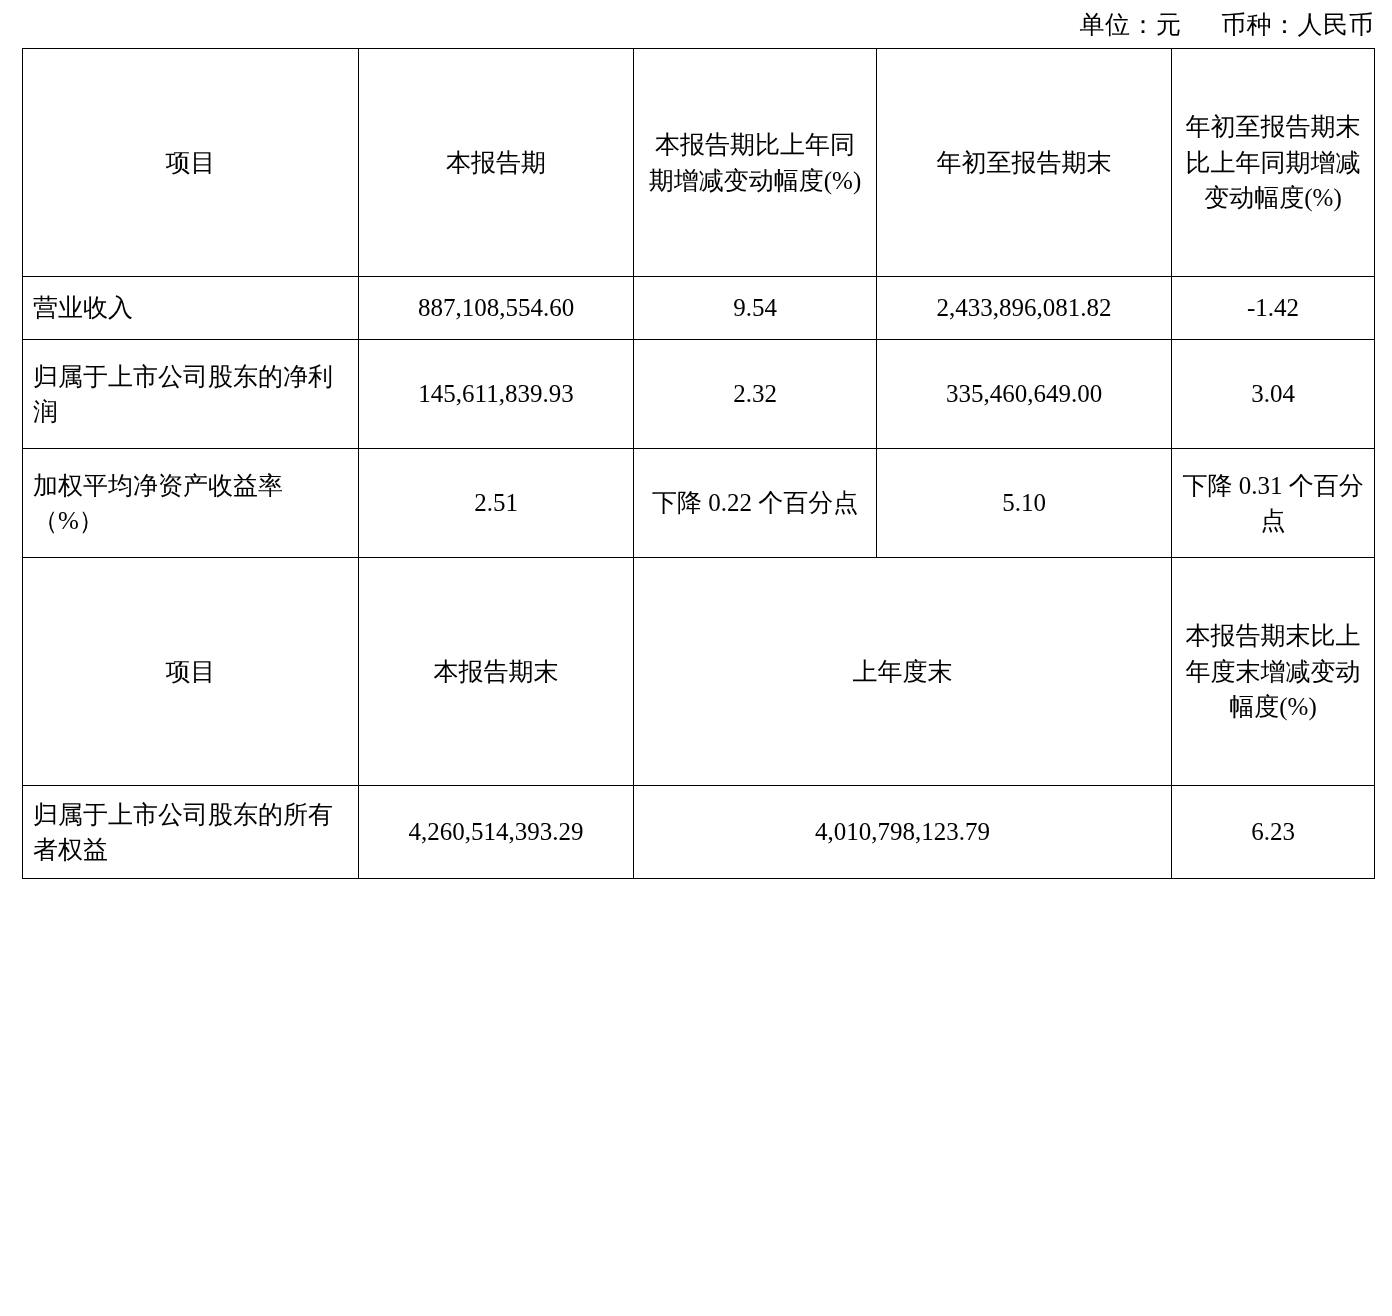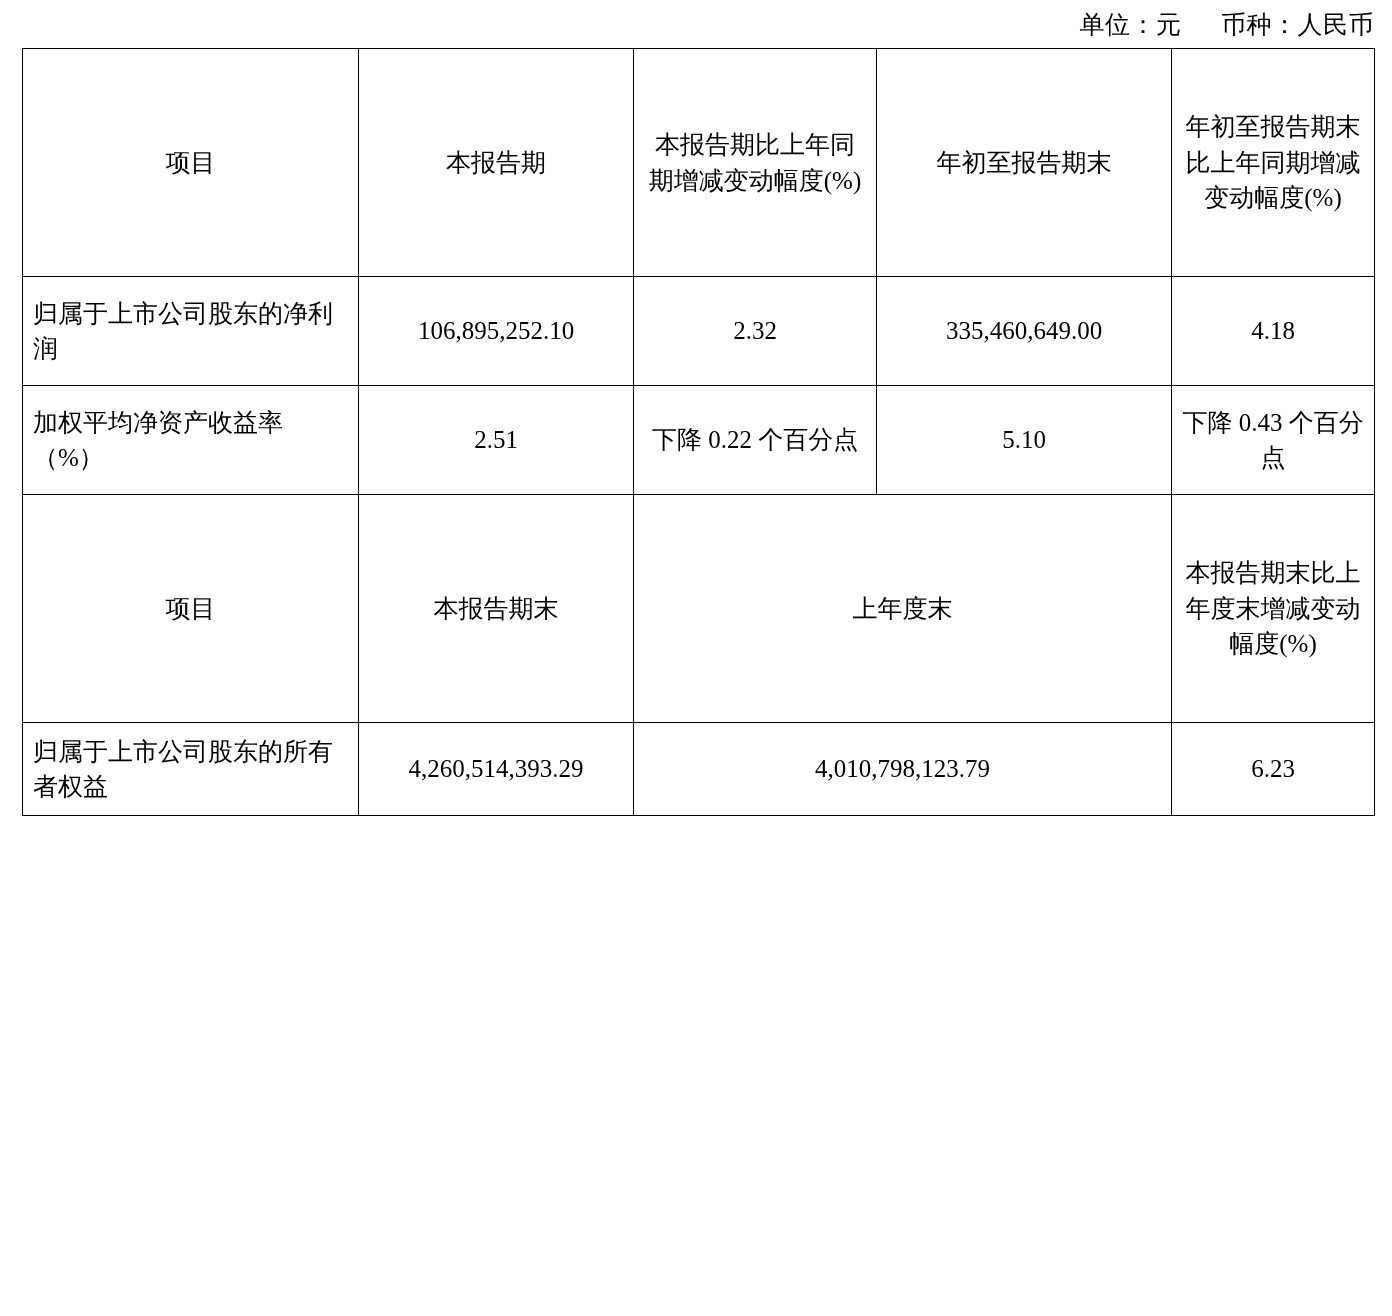--- a/index.html
+++ b/index.html
@@ -89,39 +89,46 @@
     </colgroup>
     <tbody>
       <tr class="hdr tall-head">
         <td class="center">项目</td>
         <td class="center">本报告期</td>
         <td class="center">本报告期比上年同期增减变动幅度(%)</td>
         <td class="center">年初至报告期末</td>
         <td class="center">年初至报告期末比上年同期增减变动幅度(%)</td>
       </tr>
 
+      <tr class="r-h50">
+        <td class="left">营业收入</td>
+        <td class="center">887,108,554.60</td>
+        <td class="center">9.54</td>
+        <td class="center">2,433,896,081.82</td>
+        <td class="center">-1.42</td>
+      </tr>
 
       <tr class="r-h96">
         <td class="left">归属于上市公司股东的净利润</td>
-        <td class="center">106,895,252.10</td>
+        <td class="center">145,611,839.93</td>
         <td class="center">2.32</td>
         <td class="center">335,460,649.00</td>
-        <td class="center">4.18</td>
+        <td class="center">3.04</td>
       </tr>
 
 
 
 
 
       <tr class="r-h96">
         <td class="left">加权平均净资产收益率（%）</td>
         <td class="center">2.51</td>
         <td class="center">下降 0.22 个百分点</td>
         <td class="center">5.10</td>
-        <td class="center">下降 0.43 个百分点</td>
+        <td class="center">下降 0.31 个百分点</td>
       </tr>
 
       <tr class="hdr tall-head2">
         <td class="center">项目</td>
         <td class="center">本报告期末</td>
         <td class="center" colspan="2">上年度末</td>
         <td class="center">本报告期末比上年度末增减变动幅度(%)</td>
       </tr>
 
 

